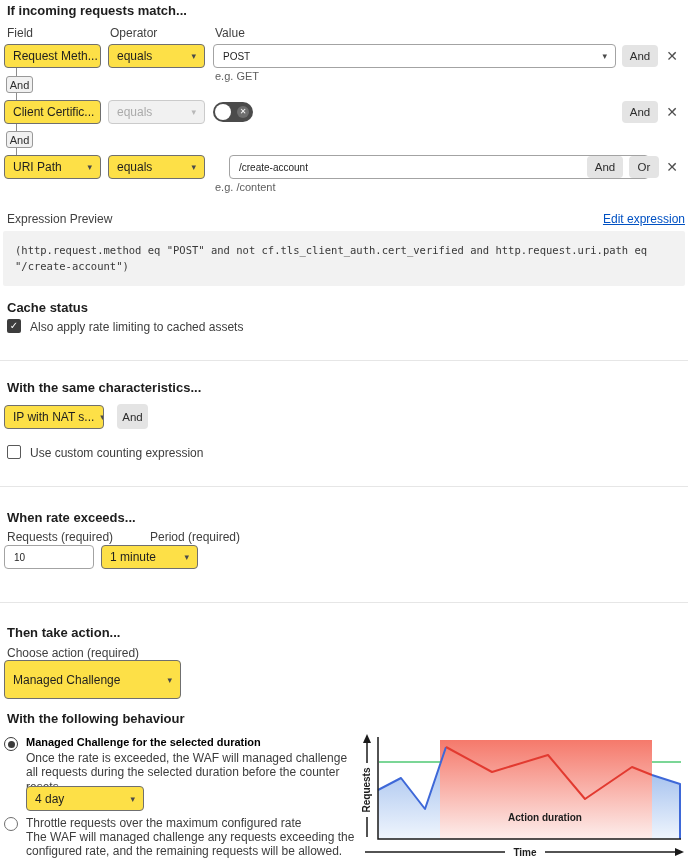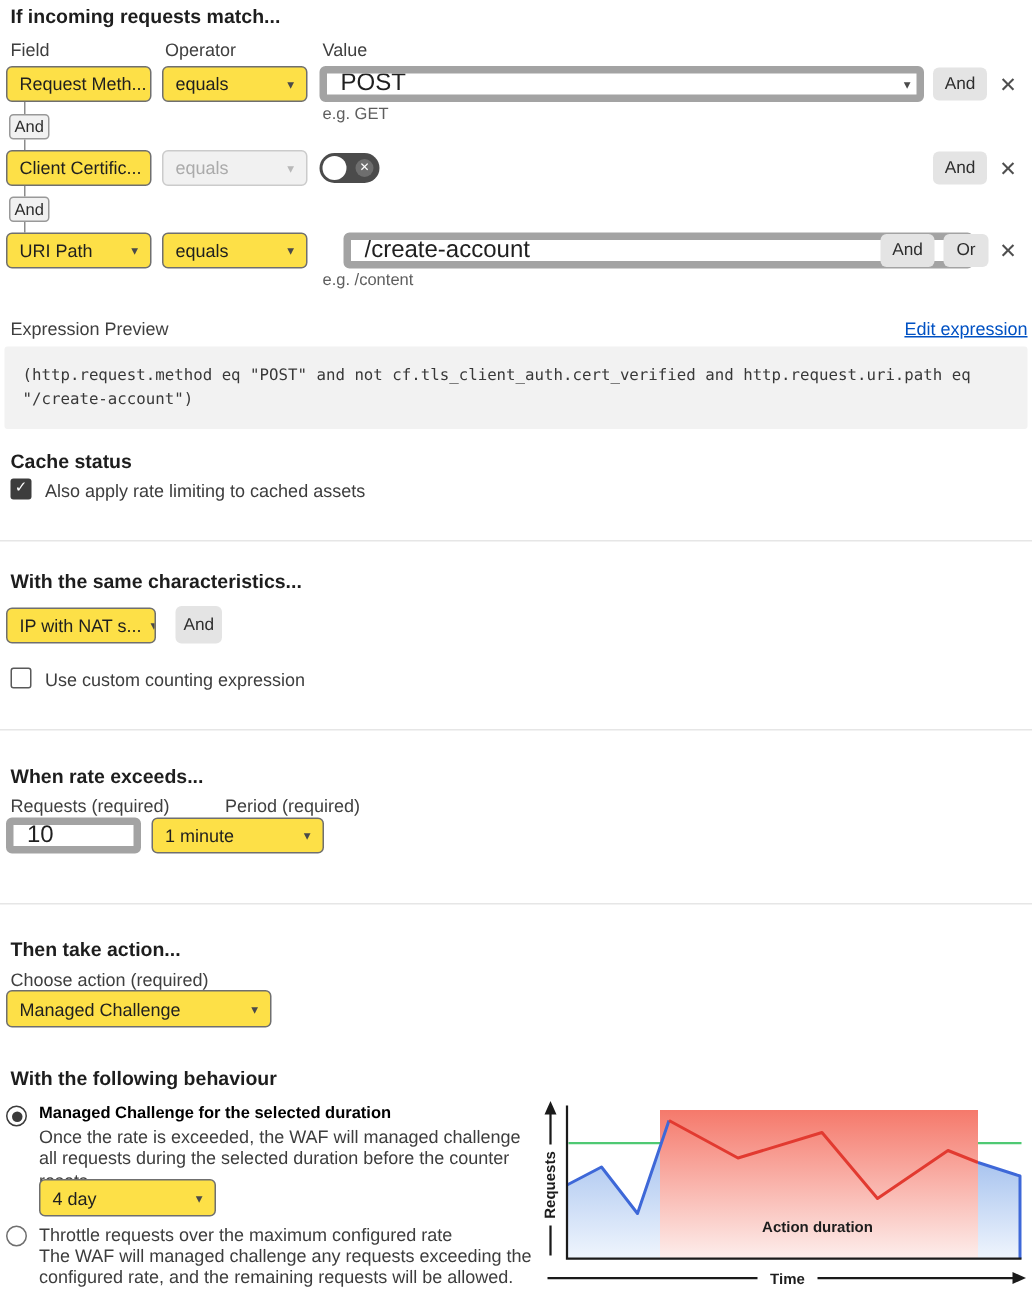--- a/index.html
+++ b/index.html
@@ -7,21 +7,21 @@
   .abs{position:absolute;}
   .h{font-weight:bold;font-size:13px;color:#1d1d1d;}
   .lbl{font-size:12px;color:#3f3f3f;}
   .hint{font-size:11px;color:#5e5e5e;}
   .select{display:flex;align-items:center;justify-content:space-between;border:1px solid #6f6f6f;
           border-radius:4px;background:#fde047;height:24px;padding:0 8px;font-size:12px;color:#1f1f1f;
           box-sizing:border-box;cursor:pointer;white-space:nowrap;overflow:hidden;}
   .select .caret{font-size:9px;color:#4a4a4a;margin-left:6px;flex:none;}
   .select.disabled{border-color:#cbcbcb;background:#f1f1f1;color:#ababab;}
   .select.disabled .caret{color:#b8b8b8;}
-  .tinput{border:5px solid #a3a3a3;border-radius:4px;height:24px;box-sizing:border-box;font-size:16px;
+  .tinput{border:1px solid #a3a3a3;border-radius:4px;height:24px;box-sizing:border-box;font-size:10px;
           color:#1f1f1f;padding:0 9px;font-family:inherit;background:#fff;outline:none;}
   .btn{background:#e4e4e4;border:none;border-radius:4px;font-size:11.5px;color:#2d2d2d;height:22px;
        display:inline-flex;align-items:center;justify-content:center;cursor:pointer;font-family:inherit;}
   .chip{background:#f1f1f1;border:1px solid #999;border-radius:3px;font-size:11px;color:#2d2d2d;
         display:inline-flex;align-items:center;justify-content:center;cursor:pointer;box-sizing:border-box;}
   .xbtn{font-size:14px;color:#4f4f4f;display:inline-flex;align-items:center;justify-content:center;
         cursor:pointer;background:none;border:none;font-family:inherit;}
   .vline{position:absolute;width:1px;background:#8c8c8c;}
   .divider{position:absolute;left:0;right:0;height:1px;background:#e6e6e6;}
   .code{background:#f2f2f2;font-family:"DejaVu Sans Mono",monospace;font-size:10.5px;color:#383838;
@@ -124,29 +124,29 @@
   </div>
   <button class="btn abs" style="left:117px;top:404px;width:31px;height:25px;">And</button>
   <div class="checkbox unchecked abs" style="left:7px;top:445px;"></div>
   <div class="desc abs" style="left:30px;top:446px;">Use custom counting expression</div>
   <div class="divider" style="top:486px;"></div>
 
   <div class="h abs" style="left:7px;top:510px;">When rate exceeds...</div>
   <div class="lbl abs" style="left:7px;top:530px;">Requests (required)</div>
   <div class="lbl abs" style="left:104px;top:530px;margin-left:46px;">Period (required)</div>
   <input class="tinput abs" style="left: 4px; top: 545px; width: 90px;" value="10">
-  <div class="select abs" style="left:101px;top:545px;width:115px;">
+  <div class="select abs" style="left:101px;top:545px;width:97px;">
     <span>1 minute</span>
     <span class="caret">▾</span>
   </div>
   <div class="divider" style="top:602px;"></div>
 
   <div class="h abs" style="left:7px;top:625px;">Then take action...</div>
   <div class="lbl abs" style="left:7px;top:646px;">Choose action (required)</div>
-  <div class="select abs" style="left:4px;top:660px;width:177px;height:25px;">
+  <div class="select abs" style="left:4px;top:660px;width:177px;height:39px;">
     <span>Managed Challenge</span>
     <span class="caret">▾</span>
   </div>
 
   <div class="h abs" style="left:7px;top:711px;">With the following behaviour</div>
 
   <div class="radio abs" style="left:4px;top:737px;">
     <span class="dot"></span>
   </div>
   <div class="rtitle abs" style="left:26px;top:736px;">Managed Challenge for the selected duration</div>

